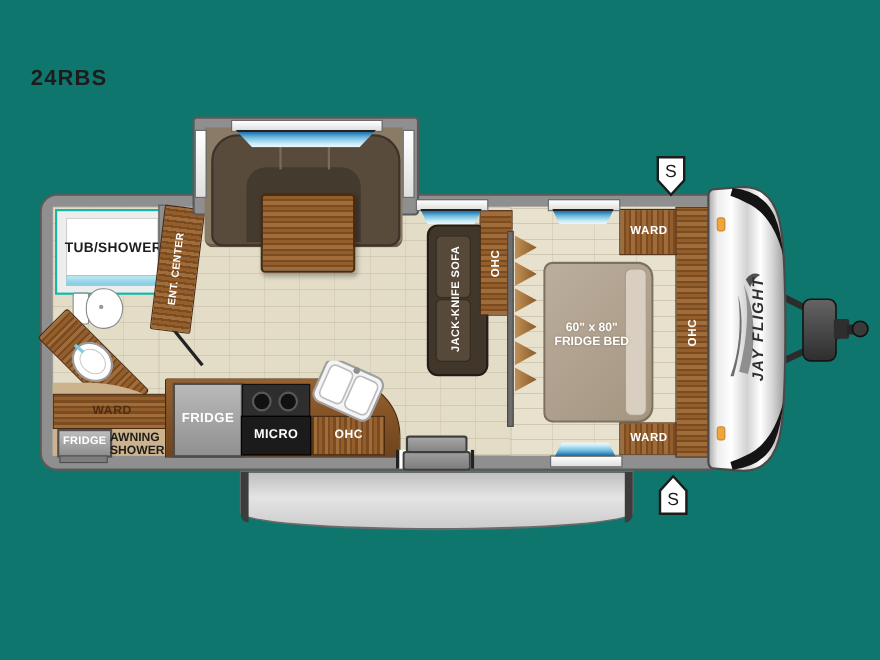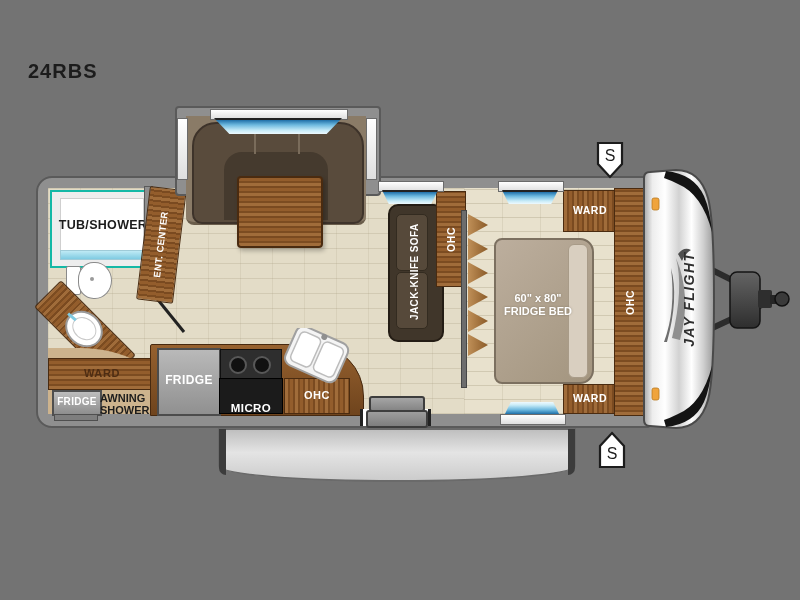--- a/index.html
+++ b/index.html
@@ -1,16 +1,16 @@
 <!DOCTYPE html>
 <html><head>
 <meta charset="utf-8">
 <style>
   html,body{margin:0;padding:0;background:#fff;}
-  #page{position:relative;width:800px;height:600px;background:#737373;overflow:hidden;
+  #page{position:relative;width:800px;height:600px;background:#0f766e;overflow:hidden;
         font-family:"Liberation Sans",sans-serif;}
   .abs{position:absolute;}
   .lbl{font-weight:bold;color:#fff;text-align:center;line-height:1.15;
        font-family:"Liberation Sans",sans-serif;white-space:nowrap;}
   .dark{color:#1c1c1c;}
   .vtext{writing-mode:vertical-rl;transform:rotate(180deg);}
   
   .woodV{background:repeating-linear-gradient(90deg,#a06c3a 0 3px,#7c4c21 3px 5px,#935d2c 5px 8px,#7a4a20 8px 10px);
          border:1px solid #4a2b10;}
   .woodH{background:repeating-linear-gradient(0deg,#a06c3a 0 3px,#7c4c21 3px 5px,#935d2c 5px 8px,#7a4a20 8px 10px);
@@ -90,21 +90,21 @@
   <div class="abs" style="left:157px;top:348px;width:60px;height:64px;background:linear-gradient(180deg,#b9b9b9,#909090);border:2px solid #4c4c4c;">
     <div class="abs lbl" style="left:0;top:24px;width:100%;font-size:12px;letter-spacing:.4px;">FRIDGE</div>
   </div>
 
   <div class="abs" style="left:220px;top:349px;width:60px;height:28px;background:#2e2e2e;border:1px solid #101010;">
     <div class="abs" style="left:8px;top:6px;width:14px;height:14px;border-radius:50%;background:#111;border:2px solid #585858;"></div>
     <div class="abs" style="left:32px;top:6px;width:14px;height:14px;border-radius:50%;background:#111;border:2px solid #585858;"></div>
   </div>
 
   <div class="abs" style="left:219px;top:378px;width:62px;height:34px;background:#1b1b1b;border:1px solid #000;">
-    <div class="abs lbl" style="left:0;top:23px;width:100%;font-size:11.5px;letter-spacing:.4px;">MICRO</div>
+    <div class="abs lbl" style="left:0;top:10px;width:100%;font-size:11.5px;letter-spacing:.4px;">MICRO</div>
   </div>
 
   <div class="abs woodV" style="left:284px;top:378px;width:64px;height:34px;">
     <div class="abs lbl" style="left:0;top:10px;width:100%;font-size:11px;letter-spacing:.5px;">OHC</div>
   </div>
 
   <svg class="abs" style="left:278px;top:328px;" width="86" height="58">
     <g transform="rotate(24 40 28)">
       <rect x="10" y="6" width="56" height="42" rx="8" fill="#f4f4f4" stroke="#a0a0a0" stroke-width="2"></rect>
       <rect x="15" y="11" width="22" height="32" rx="5" fill="#ffffff" stroke="#bdbdbd" stroke-width="1.5"></rect>

